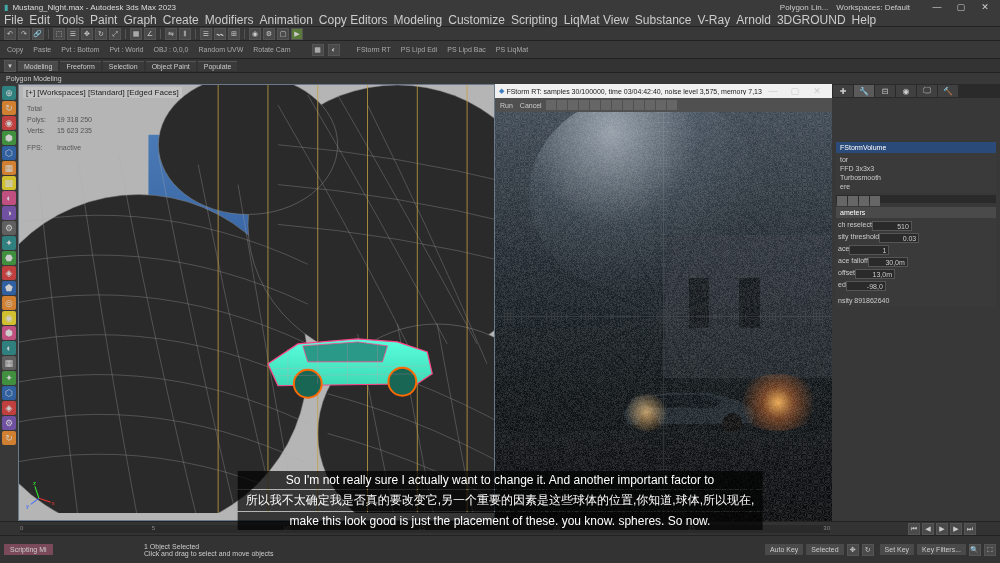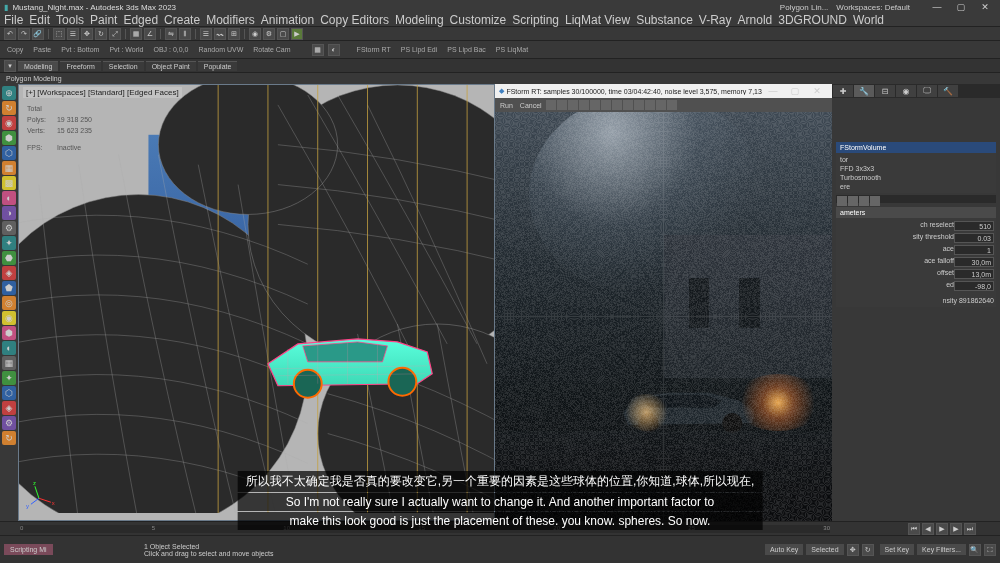--- a/index.html
+++ b/index.html
@@ -60,21 +60,21 @@
 
 .right-panel { width: 168px; background: #383838; display: flex; flex-direction: column; }
 .rp-tabs { height: 14px; background: #2a2a2a; display: flex; gap: 1px; padding: 1px; }
 .rp-tab { width: 20px; height: 12px; background: #404040; display: flex; align-items: center; justify-content: center; }
 .rp-body { flex: 1; padding: 4px; font-size: 7px; }
 .rp-rollout { background: #3a3a3a; margin-bottom: 2px; }
 .rp-rollout-header { background: #2a4a7a; color: #fff; padding: 2px 4px; font-size: 7px; }
 .rp-list { padding: 2px; }
 .rp-list-item { padding: 1px 2px; color: #ccc; }
 .rp-params { padding: 2px; }
-.rp-param-row { display: flex; justify-content: flex-end; padding: 1px 0; }
+.rp-param-row { display: flex; justify-content: flex-start; padding: 1px 0; }
 .rp-param-row input { width: 40px; height: 10px; background: #2a2a2a; border: 1px solid #555; color: #ccc; font-size: 7px; text-align: right; padding: 0 2px; }
 
 
 .timeslider { height: 14px; background: #333; border-top: 1px solid #222; position: relative; display: flex; align-items: center; padding: 0 20px; }
 .ts-track { flex: 1; height: 8px; background: #2a2a2a; position: relative; }
 .ts-marks { position: absolute; inset: 0; display: flex; justify-content: space-between; font-size: 6px; color: #888; }
 .ts-right { width: 150px; display: flex; gap: 2px; justify-content: flex-end; padding-right: 4px; }
 
 
 .statusbar { height: 28px; background: #333; border-top: 1px solid #222; display: flex; align-items: center; padding: 0 4px; font-size: 7px; }
@@ -107,34 +107,34 @@
         <span class="wctrl">✕</span>
       </div>
     </div>
   </div>
 
   <div class="menubar">
     <span>File</span>
     <span>Edit</span>
     <span>Tools</span>
     <span>Paint</span>
-    <span>Edged</span>
+    <span>Graph</span>
     <span>Create</span>
     <span>Modifiers</span>
     <span>Animation</span>
     <span>Copy Editors</span>
     <span>Modeling</span>
     <span>Customize</span>
     <span>Scripting</span>
     <span>LiqMat View</span>
     <span>Substance</span>
     <span>V-Ray</span>
     <span>Arnold</span>
     <span>3DGROUND</span>
-    <span>World</span>
+    <span>Help</span>
   </div>
 
   <div class="main-toolbar">
     <span class="tb-icon">↶</span>
     <span class="tb-icon">↷</span>
     <span class="tb-icon">🔗</span>
     <span class="tb-sep"></span>
     <span class="tb-icon">⬚</span>
     <span class="tb-icon">☰</span>
     <span class="tb-icon">✥</span>
@@ -454,16 +454,16 @@
     <div style="display:flex;gap:3px;align-items:center;margin-left:6px">
       <span style="background:#4a4a4a;padding:2px 5px">Set Key</span>
       <span style="background:#4a4a4a;padding:2px 5px">Key Filters...</span>
       <span class="tb-icon">🔍</span>
       <span class="tb-icon">⛶</span>
     </div>
   </div>
 </div>
 
 <div class="subtitles">
+  <div class="line">So I'm not really sure I actually want to change it. And another important factor to</div>
   <div class="line">所以我不太确定我是否真的要改变它,另一个重要的因素是这些球体的位置,你知道,球体,所以现在,</div>
-  <div class="line">So I'm not really sure I actually want to change it. And another important factor to</div>
   <div class="line">make this look good is just the placement of these. you know. spheres. So now.</div>
 </div>
 
 </body></html>

